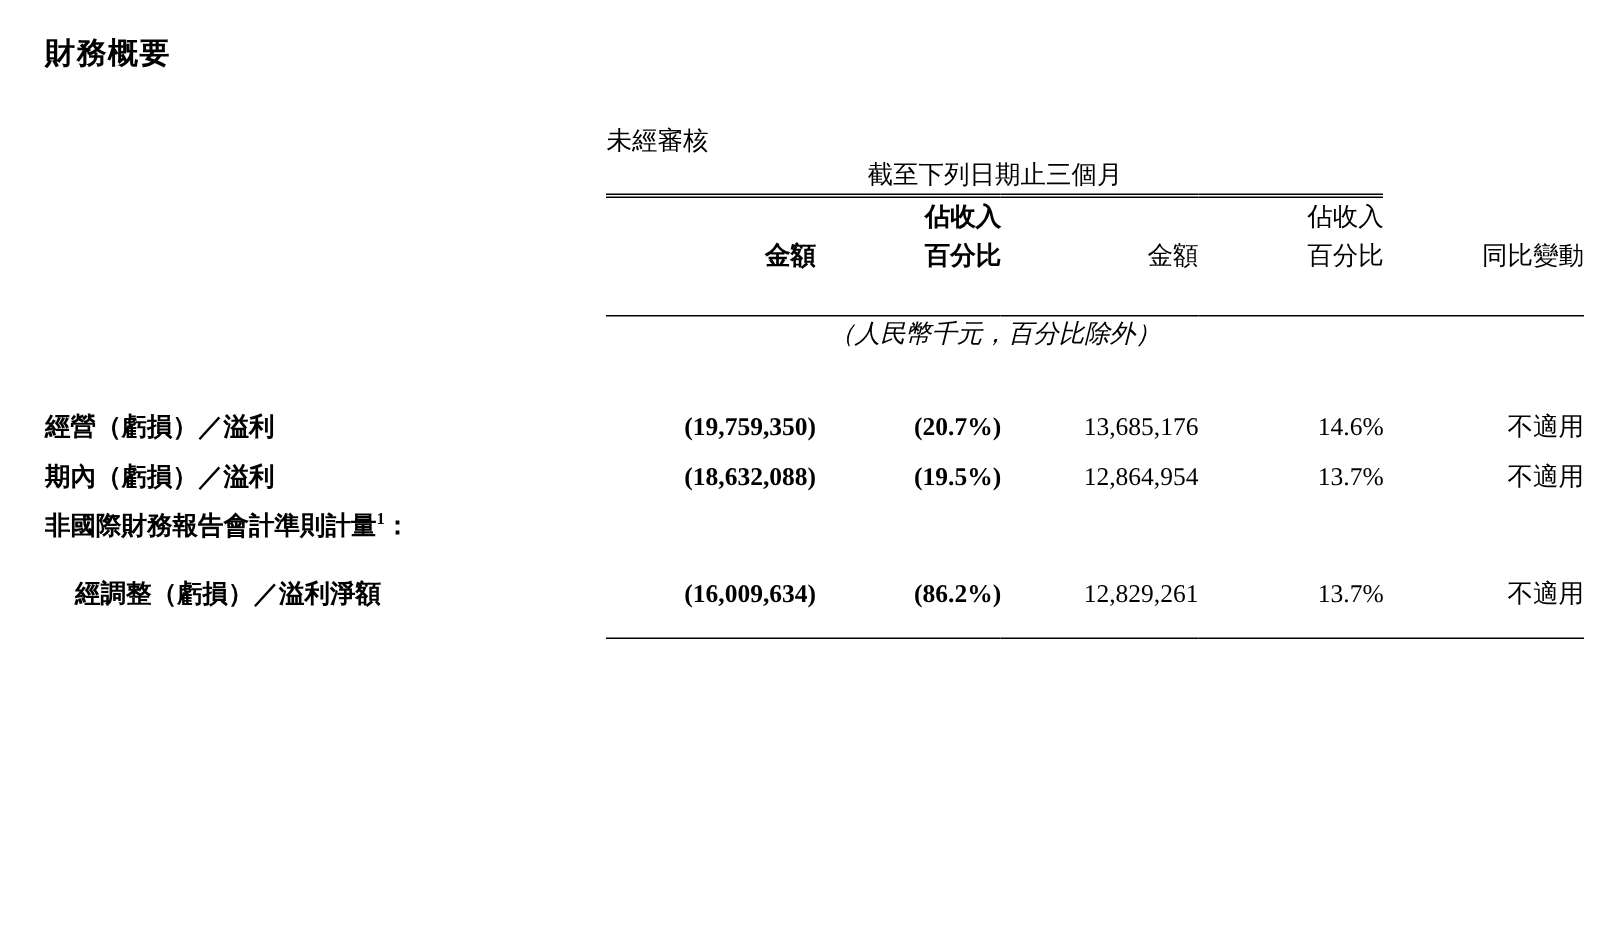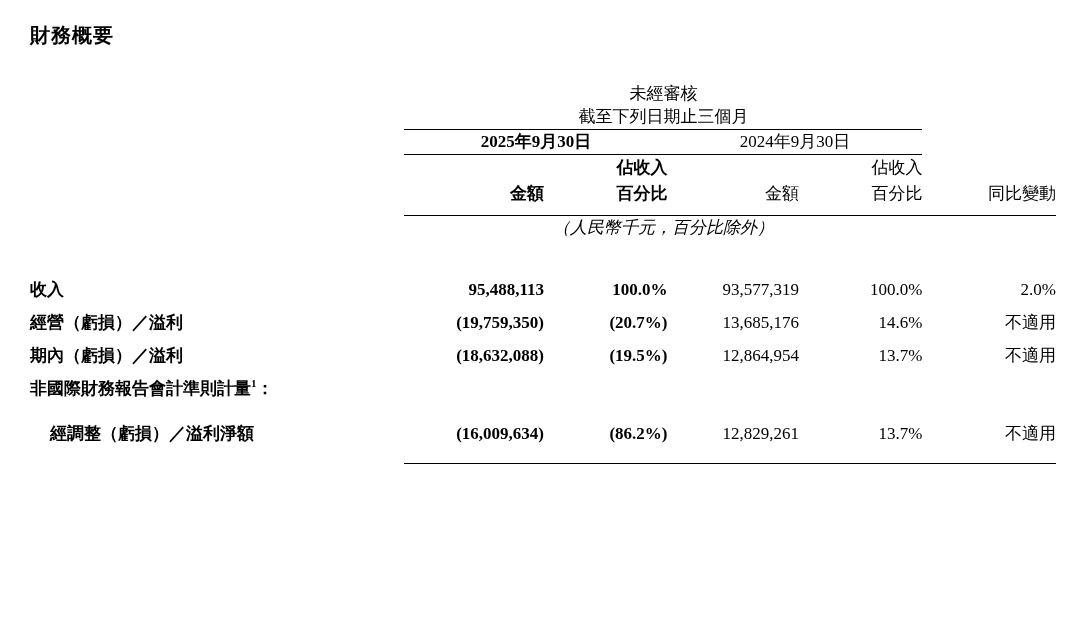--- a/index.html
+++ b/index.html
@@ -45,21 +45,20 @@
   }
   
   .c-label { width: 372px; }
   .c-a1 { width: 138px; }
   .c-a2 { width: 122px; }
   .c-b1 { width: 130px; }
   .c-b2 { width: 122px; }
   .c-c  { width: 132px; }
 
   .r-hdr-unaudited td {
-    text-align: center;
     font-size: 17px;
     padding-bottom: 2px;
   }
   .r-hdr-period td {
     text-align: center;
     font-size: 17px;
     padding-bottom: 6px;
   }
   .rule-top td { border-bottom: 1px solid #000; height: 1px; padding: 0; }
   .rule-thin td { border-bottom: 1px solid #000; height: 1px; padding: 0; }
@@ -71,21 +70,21 @@
   }
   .date-cell.bold { font-weight: bold; }
 
   .sub-hdr td {
     text-align: right;
     font-size: 17px;
     line-height: 1.55;
     padding-right: 6px;
   }
   .sub-hdr td.bold { font-weight: bold; }
-  .sub-hdr td.pad-bottom { padding-bottom: 6px; font-family: Liberation Serif, serif; }
+  .sub-hdr td.pad-bottom { padding-bottom: 24px; font-family: Liberation Serif, serif; }
 
   .units td {
     text-align: center;
     font-style: italic;
     font-size: 17px;
     padding: 5px 0 8px 0;
   }
 
   .spacer-row td { height: 34px; }
 
@@ -133,26 +132,20 @@
       <tr class="r-hdr-period">
         <td></td>
         <td colspan="4">截至下列日期止三個月</td>
         <td></td>
       </tr>
       <tr class="rule-top">
         <td style="border-bottom:none;"></td>
         <td colspan="4"></td>
         <td style="border-bottom:none;"></td>
       </tr>
-      <tr>
-        <td></td>
-        <td class="date-cell bold" colspan="2">2025年9月30日</td>
-        <td class="date-cell" colspan="2">2024年9月30日</td>
-        <td></td>
-      </tr>
       <tr class="rule-thin">
         <td style="border-bottom:none;"></td>
         <td colspan="2"></td>
         <td colspan="2"></td>
         <td style="border-bottom:none;"></td>
       </tr>
 
       <tr class="sub-hdr">
         <td></td>
         <td class="bold"></td>
@@ -178,28 +171,20 @@
       <tr class="units">
         <td></td>
         <td colspan="4">（人民幣千元，百分比除外）</td>
         <td></td>
       </tr>
 
       <tr class="spacer-row">
         <td colspan="6"></td>
       </tr>
 
-      <tr class="data-row">
-        <td class="label bold">收入</td>
-        <td class="num bold">95,488,113</td>
-        <td class="num bold">100.0%</td>
-        <td class="num">93,577,319</td>
-        <td class="num">100.0%</td>
-        <td class="num">2.0%</td>
-      </tr>
       <tr class="data-row">
         <td class="label bold">經營（虧損）／溢利</td>
         <td class="num bold">(19,759,350)</td>
         <td class="num bold">(20.7%)</td>
         <td class="num">13,685,176</td>
         <td class="num">14.6%</td>
         <td class="num">不適用</td>
       </tr>
       <tr class="data-row">
         <td class="label bold">期內（虧損）／溢利</td>

